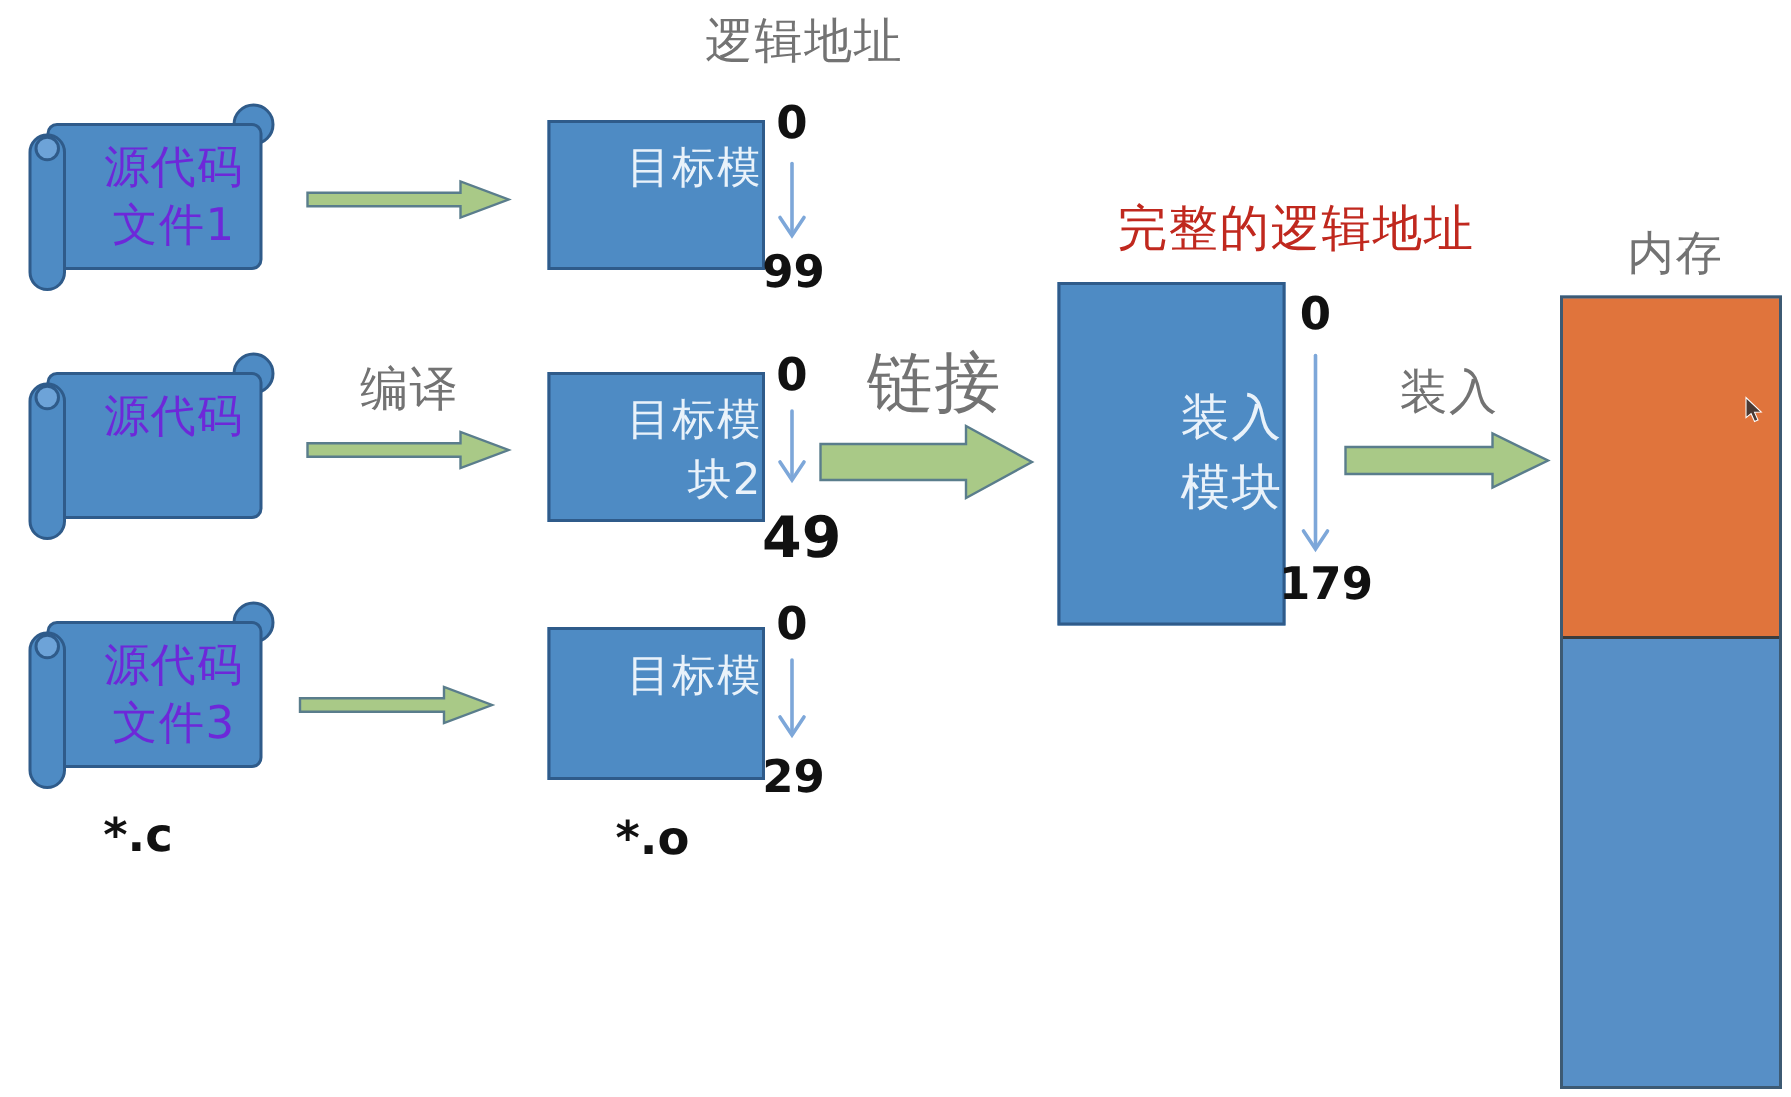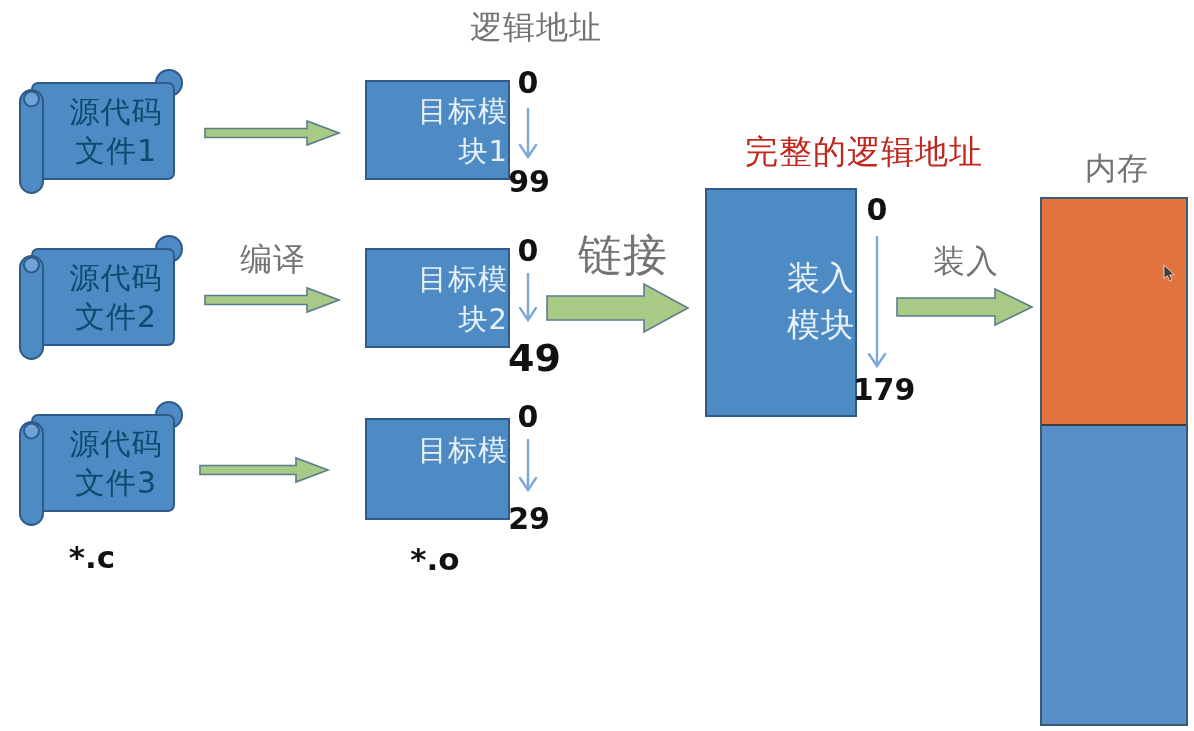--- a/index.html
+++ b/index.html
@@ -25,21 +25,21 @@
   .mem-orange{
     width:100%;height:227px;background:var(--orange,#e0743c);
     border-bottom:2px solid #3c3c3c;box-sizing:border-box;
   }
   svg{display:block;overflow:visible;}
   .garrow polygon{fill:var(--arrow-green,#a9c987);stroke:var(--arrow-border,#5a7d8c);stroke-width:1.6;}
   .varrow line,.varrow polyline{stroke:var(--thin-arrow-blue,#7da7d9);stroke-width:2.4;fill:none;stroke-linecap:round;}
   .scroll-fill{fill:var(--box-blue,#4e8bc4);stroke:var(--box-border,#2f5b8a);stroke-width:2;}
   .scroll-knob{fill:#6da3d8;stroke:var(--box-border,#2f5b8a);stroke-width:2;}
   .scroll-dot{fill:var(--box-border,#2f5b8a);opacity:.55;}
-  .scroll-text{position:absolute;left:30px;right:2px;top:26px;font-size:30px;line-height:39px;color:#0c4a6e;text-align:center;letter-spacing:1px;}
+  .scroll-text{position:absolute;left:30px;right:2px;top:26px;font-size:30px;line-height:39px;color:#6d28d9;text-align:center;letter-spacing:1px;}
   .scroll-text span{display:block;}
 </style>
 </head>
 <body>
 
 <div class="canvas">
 
   <svg width="0" height="0" style="position:absolute">
     <defs>
       <g id="scrollshape">
@@ -63,36 +63,34 @@
     <div class="scroll-text boxtext">
       <span>源代码</span>
       <span>文件1</span>
     </div>
   </div>
   <svg class="abs garrow" style="left:205px;top:118px;" width="136" height="30" viewBox="0 0 136 30">
     <polygon points="0,10.5 102,10.5 102,3 134,15 102,27 102,19.5 0,19.5"></polygon>
   </svg>
   <div class="abs objbox boxtext cjk" style="left:365px;top:80px;width:145px;height:100px;font-size:29px;line-height:40px;padding-top:9px;">
     <span>目标模</span>
-    <span>块1</span>
   </div>
   <div class="abs num" style="left:508px;top:66px;width:40px;font-size:30px;">0</div>
   <svg class="abs varrow" style="left:517px;top:109px;" width="22" height="50" viewBox="0 0 22 50">
     <line x1="11" y1="0" x2="11" y2="46"></line>
       <polyline points="3,36 11,48 19,36"></polyline>
   </svg>
   <div class="abs num" style="left:508px;top:165px;width:42px;font-size:30px;">99</div>
 
   <div class="abs" style="left:16px;top:232px;width:172px;height:136px;">
     <svg width="172" height="136" viewBox="0 0 172 136">
         <use href="#scrollshape"></use>
       </svg>
     <div class="scroll-text boxtext">
       <span>源代码</span>
-      <span>文件2</span>
     </div>
   </div>
   <div class="abs lbl cjk" style="left:231px;top:238px;width:84px;font-size:32px;">编译</div>
   <svg class="abs garrow" style="left:205px;top:285px;" width="136" height="30" viewBox="0 0 136 30">
     <polygon points="0,10.5 102,10.5 102,3 134,15 102,27 102,19.5 0,19.5"></polygon>
   </svg>
   <div class="abs objbox boxtext cjk" style="left:365px;top:248px;width:145px;height:100px;font-size:29px;line-height:40px;padding-top:9px;">
     <span>目标模</span>
     <span>块2</span>
   </div>

